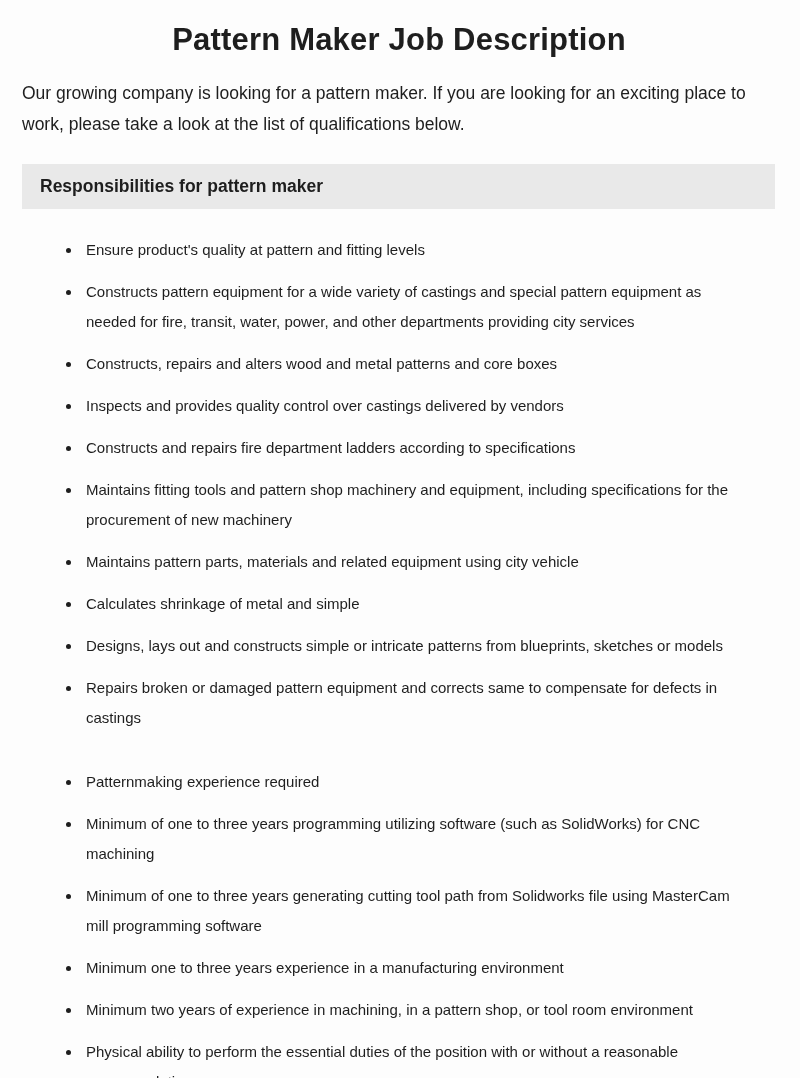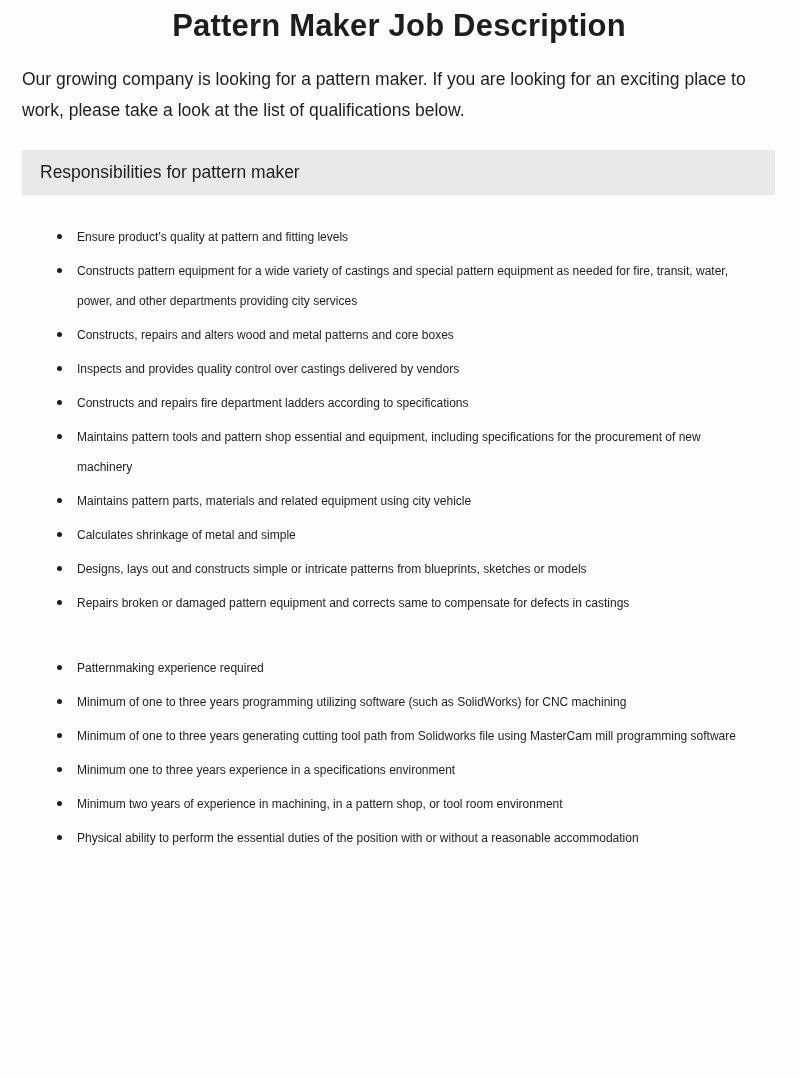--- a/index.html
+++ b/index.html
@@ -11,21 +11,21 @@
     height: 1078px;
     background: var(--page-bg, #fdfdfd);
     font-family: "Liberation Sans", "DejaVu Sans", sans-serif;
     color: var(--text-color, #1e1e1e);
     -webkit-font-smoothing: antialiased;
   }
   .page {
     box-sizing: border-box;
     width: 800px;
     height: 1078px;
-    padding: 4px 24px 0 22px;
+    padding: 18px 24px 0 22px;
     overflow: hidden;
   }
   .doc-title {
     margin: 4px 0 20px 0;
     text-align: center;
     font-size: 31px;
     font-weight: bold;
     letter-spacing: 0.2px;
     color: var(--text-color, #1e1e1e);
   }
@@ -35,34 +35,34 @@
     line-height: 31px;
     max-width: 740px;
   }
   .section-heading {
     box-sizing: border-box;
     background: var(--bar-bg, #e9e9e9);
     width: 753px;
     margin: 0;
     padding: 11px 18px 12px 18px;
     font-size: 17.5px;
-    font-weight: normal;
+    font-weight: bold;
     line-height: 22px;
   }
   .bullet-list {
     margin: 26px 0 34px 0;
     padding-left: 48px;
     max-width: 738px;
     box-sizing: border-box;
   }
   .bullet-list li {
-    font-size: 12px;
+    font-size: 15px;
     line-height: 30px;
     padding-left: 4px;
-    margin: 3px;
+    margin: 12px;
   }
   .bullet-list li::marker {
     font-size: 15px;
   }
   .qual-list {
     margin-bottom: 0;
   }
 </style>
 </head>
 <body>
@@ -74,32 +74,32 @@
   <p class="intro">Our growing company is looking for a pattern maker. If you are looking for an exciting place to work, please take a look at the list of qualifications below.</p>
 
   <section>
     <h2 class="section-heading">Responsibilities for pattern maker</h2>
     <ul class="bullet-list">
         <li>Ensure product's quality at pattern and fitting levels</li>
         <li>Constructs pattern equipment for a wide variety of castings and special pattern equipment as needed for fire, transit, water, power, and other departments providing city services</li>
         <li>Constructs, repairs and alters wood and metal patterns and core boxes</li>
         <li>Inspects and provides quality control over castings delivered by vendors</li>
         <li>Constructs and repairs fire department ladders according to specifications</li>
-        <li>Maintains pattern tools and pattern shop essential and equipment, including specifications for the procurement of new machinery</li>
+        <li>Maintains fitting tools and pattern shop machinery and equipment, including specifications for the procurement of new machinery</li>
         <li>Maintains pattern parts, materials and related equipment using city vehicle</li>
         <li>Calculates shrinkage of metal and simple</li>
         <li>Designs, lays out and constructs simple or intricate patterns from blueprints, sketches or models</li>
         <li>Repairs broken or damaged pattern equipment and corrects same to compensate for defects in castings</li>
       </ul>
   </section>
 
   <section>
     <ul class="bullet-list qual-list">
         <li>Patternmaking experience required</li>
         <li>Minimum of one to three years programming utilizing software (such as SolidWorks) for CNC machining</li>
         <li>Minimum of one to three years generating cutting tool path from Solidworks file using MasterCam mill programming software</li>
-        <li>Minimum one to three years experience in a specifications environment</li>
+        <li>Minimum one to three years experience in a manufacturing environment</li>
         <li>Minimum two years of experience in machining, in a pattern shop, or tool room environment</li>
         <li>Physical ability to perform the essential duties of the position with or without a reasonable accommodation</li>
       </ul>
   </section>
 
 </div>
 
 </body></html>

